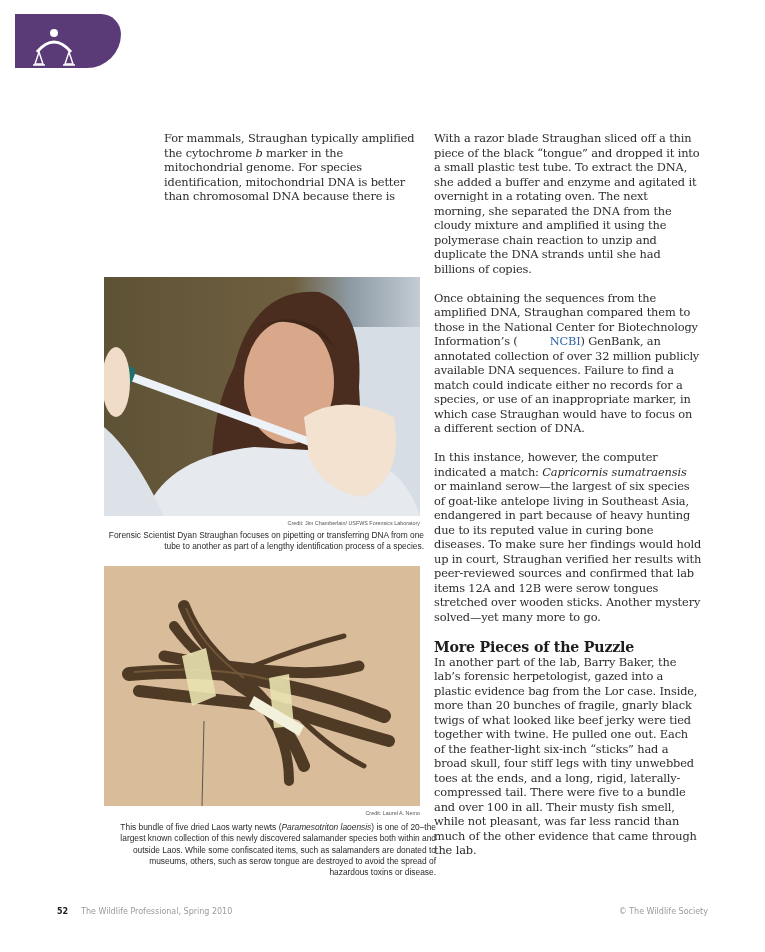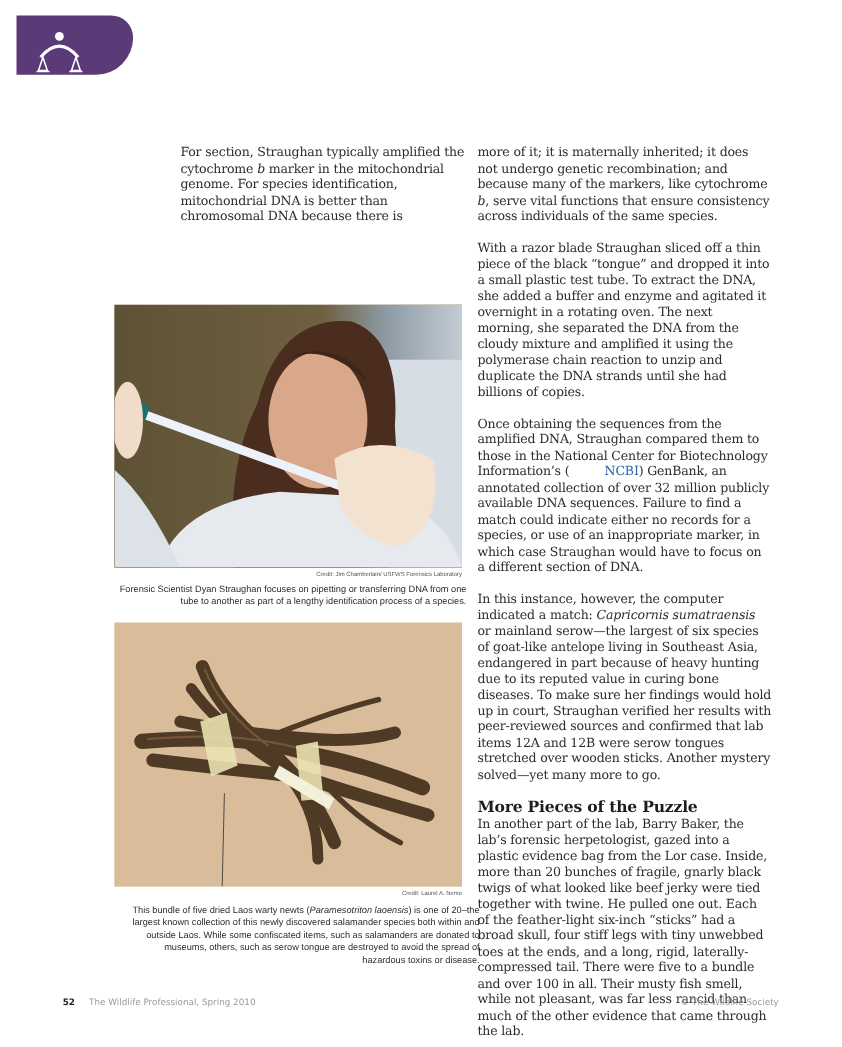--- a/index.html
+++ b/index.html
@@ -56,21 +56,21 @@
     <circle cx="21" cy="11" r="4" fill="#ffffff"></circle>
     <path d="M4 30 Q21 10 38 30" stroke="#ffffff" stroke-width="3" fill="none"></path>
     <path d="M6 30 L2 42 L10 42 Z" stroke="#ffffff" stroke-width="1.4" fill="none"></path>
     <path d="M36 30 L32 42 L40 42 Z" stroke="#ffffff" stroke-width="1.4" fill="none"></path>
     <line x1="0" y1="43" x2="12" y2="43" stroke="#ffffff" stroke-width="1.5"></line>
     <line x1="30" y1="43" x2="42" y2="43" stroke="#ffffff" stroke-width="1.5"></line>
   </svg>
 </div>
 
 <div class="col col-left-top">
-  <p><span>For section, Straughan typically amplified the cytochrome </span><i>b</i><span> marker in the mitochondrial genome. For species identification, mitochondrial DNA is better than chromosomal DNA because there is</span></p>
+  <p><span>For mammals, Straughan typically amplified the cytochrome </span><i>b</i><span> marker in the mitochondrial genome. For species identification, mitochondrial DNA is better than chromosomal DNA because there is</span></p>
 </div>
 
 <div class="photo photo-scientist" aria-label="Scientist pipetting DNA">
   <svg width="316" height="239" viewBox="0 0 316 239">
     <defs>
       <linearGradient id="bg1" x1="0" y1="0" x2="1" y2="0">
         <stop offset="0" stop-color="#5e5236"></stop>
         <stop offset="0.6" stop-color="#6f6040"></stop>
         <stop offset="0.78" stop-color="#8d9aa4"></stop>
         <stop offset="1" stop-color="#c4ccd4"></stop>
@@ -111,21 +111,20 @@
     <path d="M78 90 L102 82 L112 130 L88 140 Z" fill="#e8e2b0" opacity="0.9"></path>
     <path d="M165 112 L185 108 L190 160 L170 162 Z" fill="#e8e2b0" opacity="0.9"></path>
     <path d="M150 130 L200 160 L195 170 L145 140 Z" fill="#f3f0dc"></path>
     <line x1="100" y1="155" x2="98" y2="240" stroke="#3a3a3a" stroke-width="0.8"></line>
   </svg>
 </div>
 <div class="credit credit-2">Credit: Laurel A. Nemo</div>
 <div class="caption caption-2"><span>This bundle of five dried Laos warty newts (</span><i>Paramesotriton laoensis</i><span>) is one of 20–the largest known collection of this newly discovered salamander species both within and outside Laos. While some confiscated items, such as salamanders are donated to museums, others, such as serow tongue are destroyed to avoid the spread of hazardous toxins or disease.</span></div>
 
 <div class="col col-right">
-  <p><span>more of it; it is maternally inherited; it does not undergo genetic recombination; and because many of the markers, like cytochrome </span><i>b</i><span>, serve vital functions that ensure consistency across individuals of the same species.</span></p>
   <p>With a razor blade Straughan sliced off a thin piece of the black “tongue” and dropped it into a small plastic test tube. To extract the DNA, she added a buffer and enzyme and agitated it overnight in a rotating oven. The next morning, she separated the DNA from the cloudy mixture and amplified it using the polymerase chain reaction to unzip and duplicate the DNA strands until she had billions of copies.</p>
   <p><span>Once obtaining the sequences from the amplified DNA, Straughan compared them to those in the National Center for Biotechnology Information’s (</span><span class="ncbi">NCBI</span><span>) GenBank, an annotated collection of over 32 million publicly available DNA sequences. Failure to find a match could indicate either no records for a species, or use of an inappropriate marker, in which case Straughan would have to focus on a different section of DNA.</span></p>
   <p><span>In this instance, however, the computer indicated a match: </span><i>Capricornis sumatraensis</i><span> or mainland serow—the largest of six species of goat-like antelope living in Southeast Asia, endangered in part because of heavy hunting due to its reputed value in curing bone diseases. To make sure her findings would hold up in court, Straughan verified her results with peer-reviewed sources and confirmed that lab items 12A and 12B were serow tongues stretched over wooden sticks. Another mystery solved—yet many more to go.</span></p>
   <div class="heading">More Pieces of the Puzzle</div>
   <p>In another part of the lab, Barry Baker, the lab’s forensic herpetologist, gazed into a plastic evidence bag from the Lor case. Inside, more than 20 bunches of fragile, gnarly black twigs of what looked like beef jerky were tied together with twine. He pulled one out. Each of the feather-light six-inch “sticks” had a broad skull, four stiff legs with tiny unwebbed toes at the ends, and a long, rigid, laterally-compressed tail. There were five to a bundle and over 100 in all. Their musty fish smell, while not pleasant, was far less rancid than much of the other evidence that came through the lab.</p>
 
 </div>
 
 <div class="footer page-num">52</div>
 <div class="footer pub">The Wildlife Professional, Spring 2010</div>

